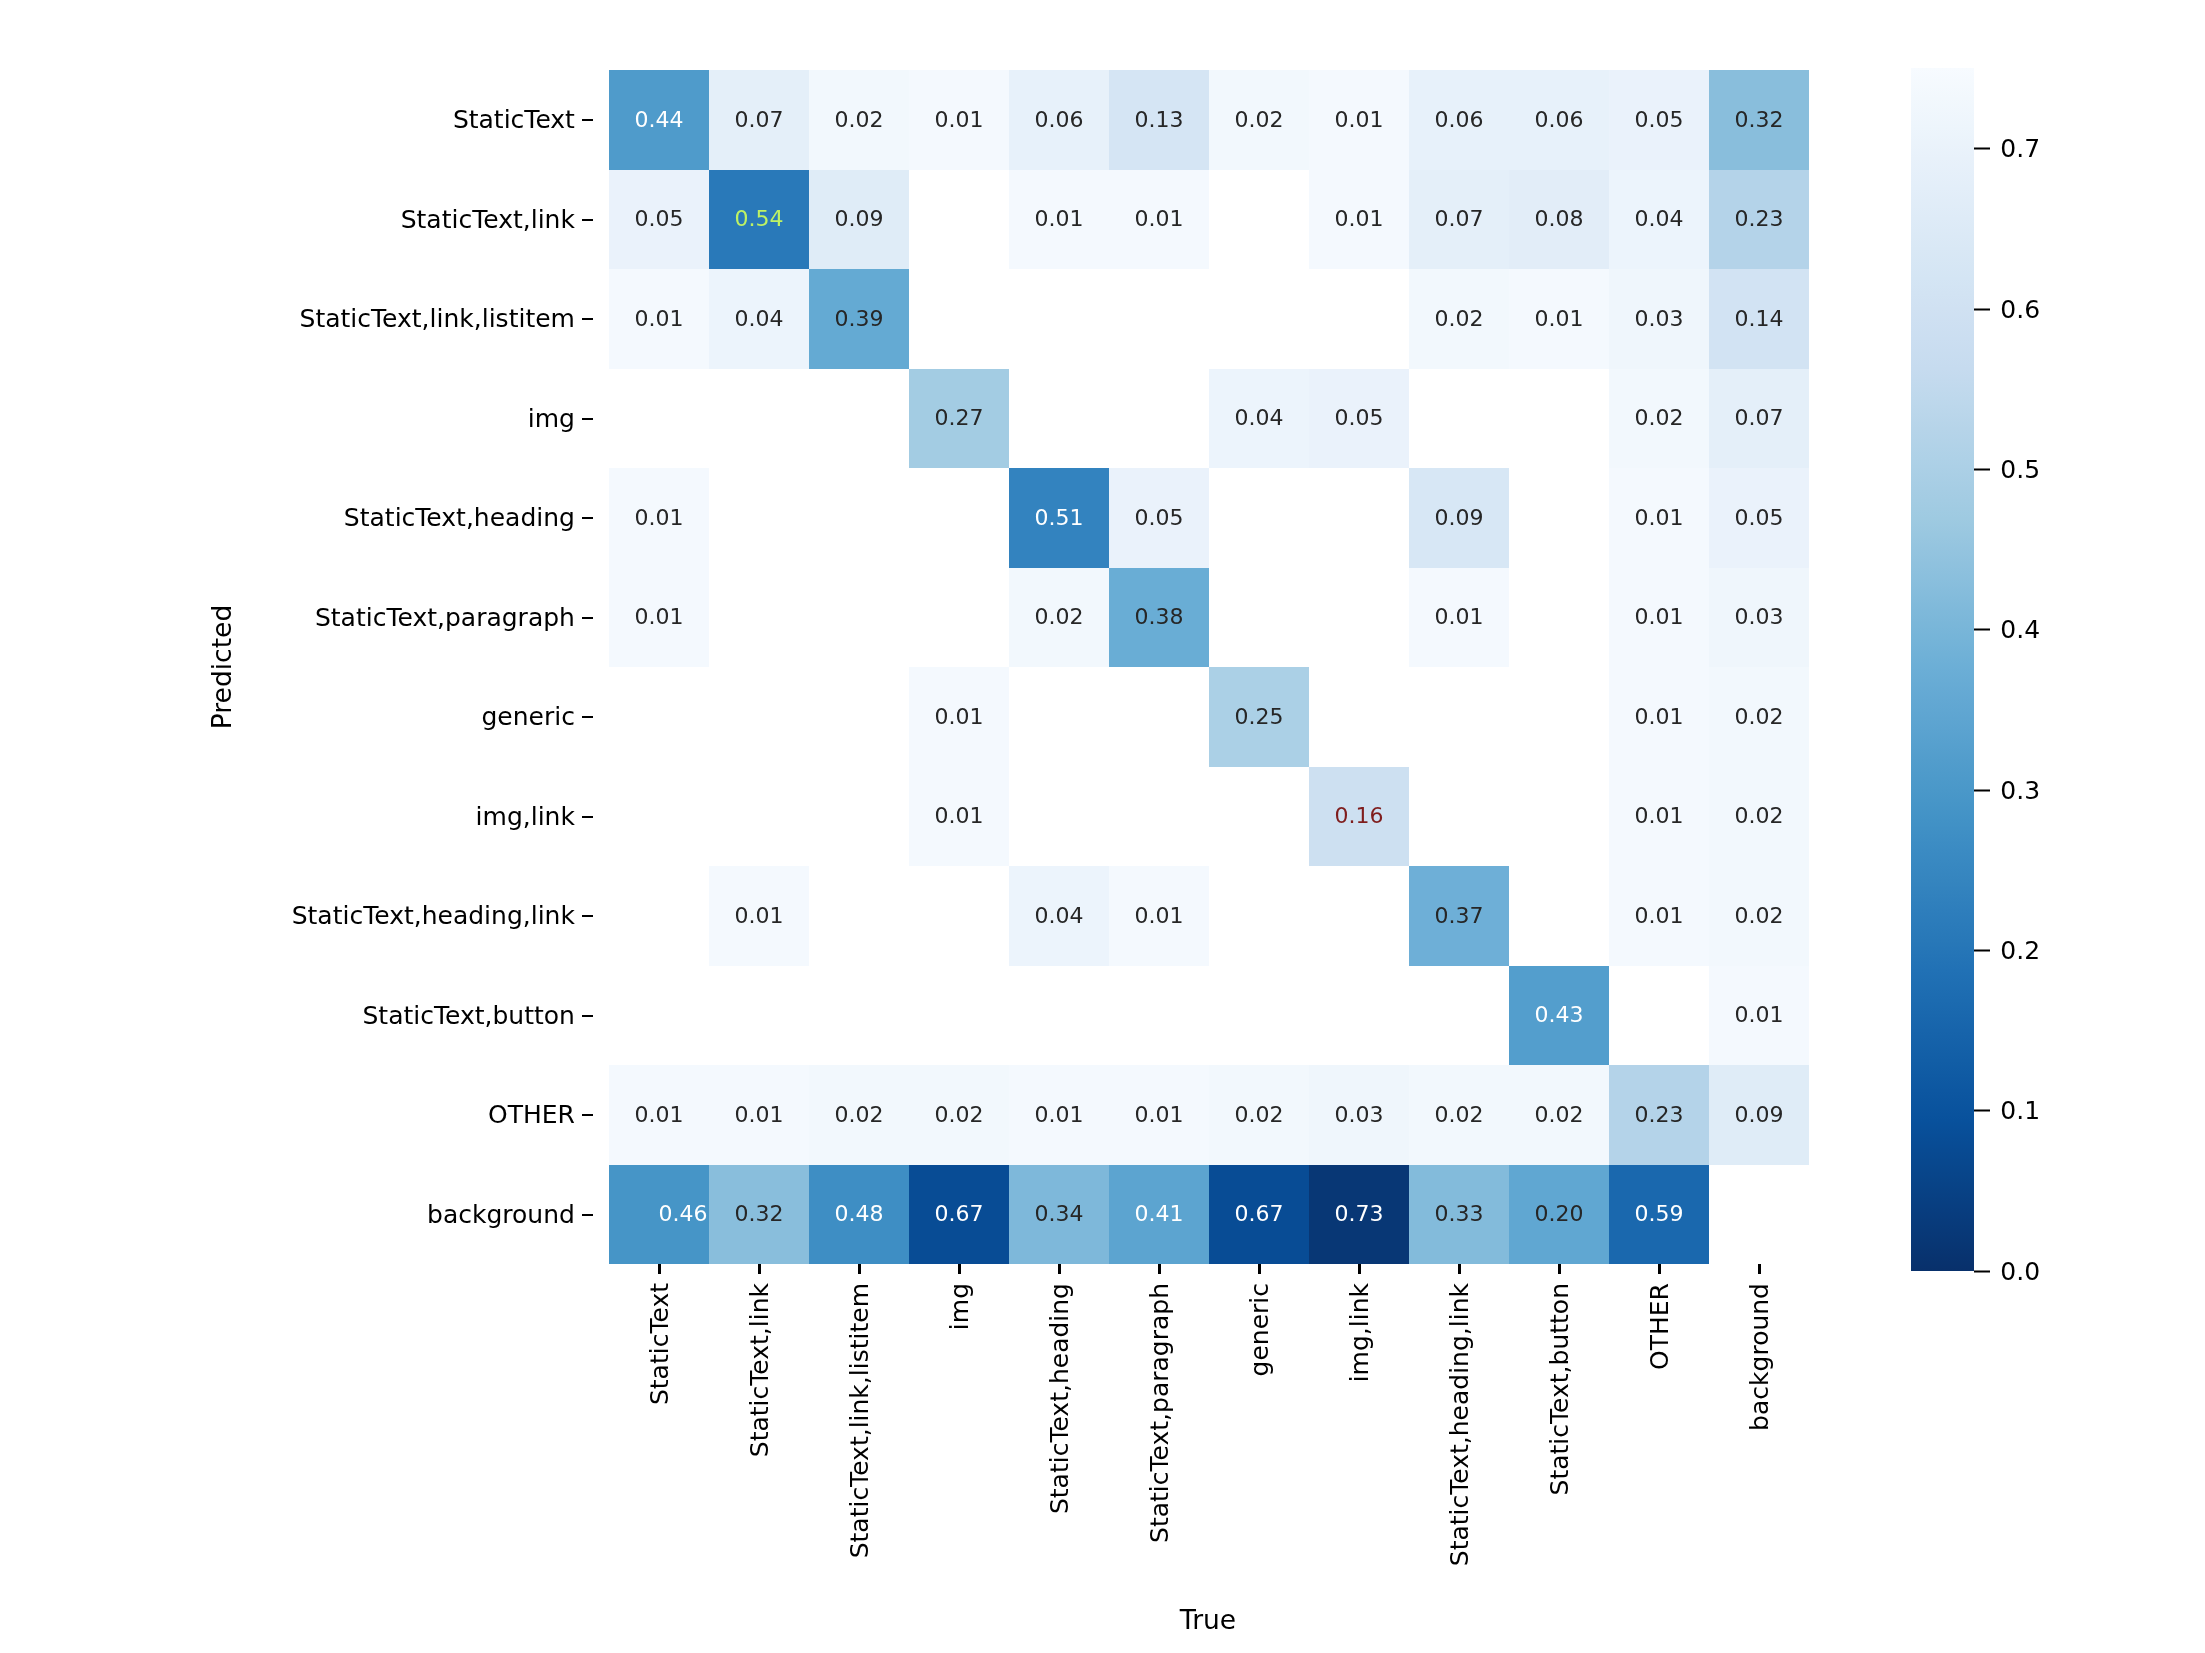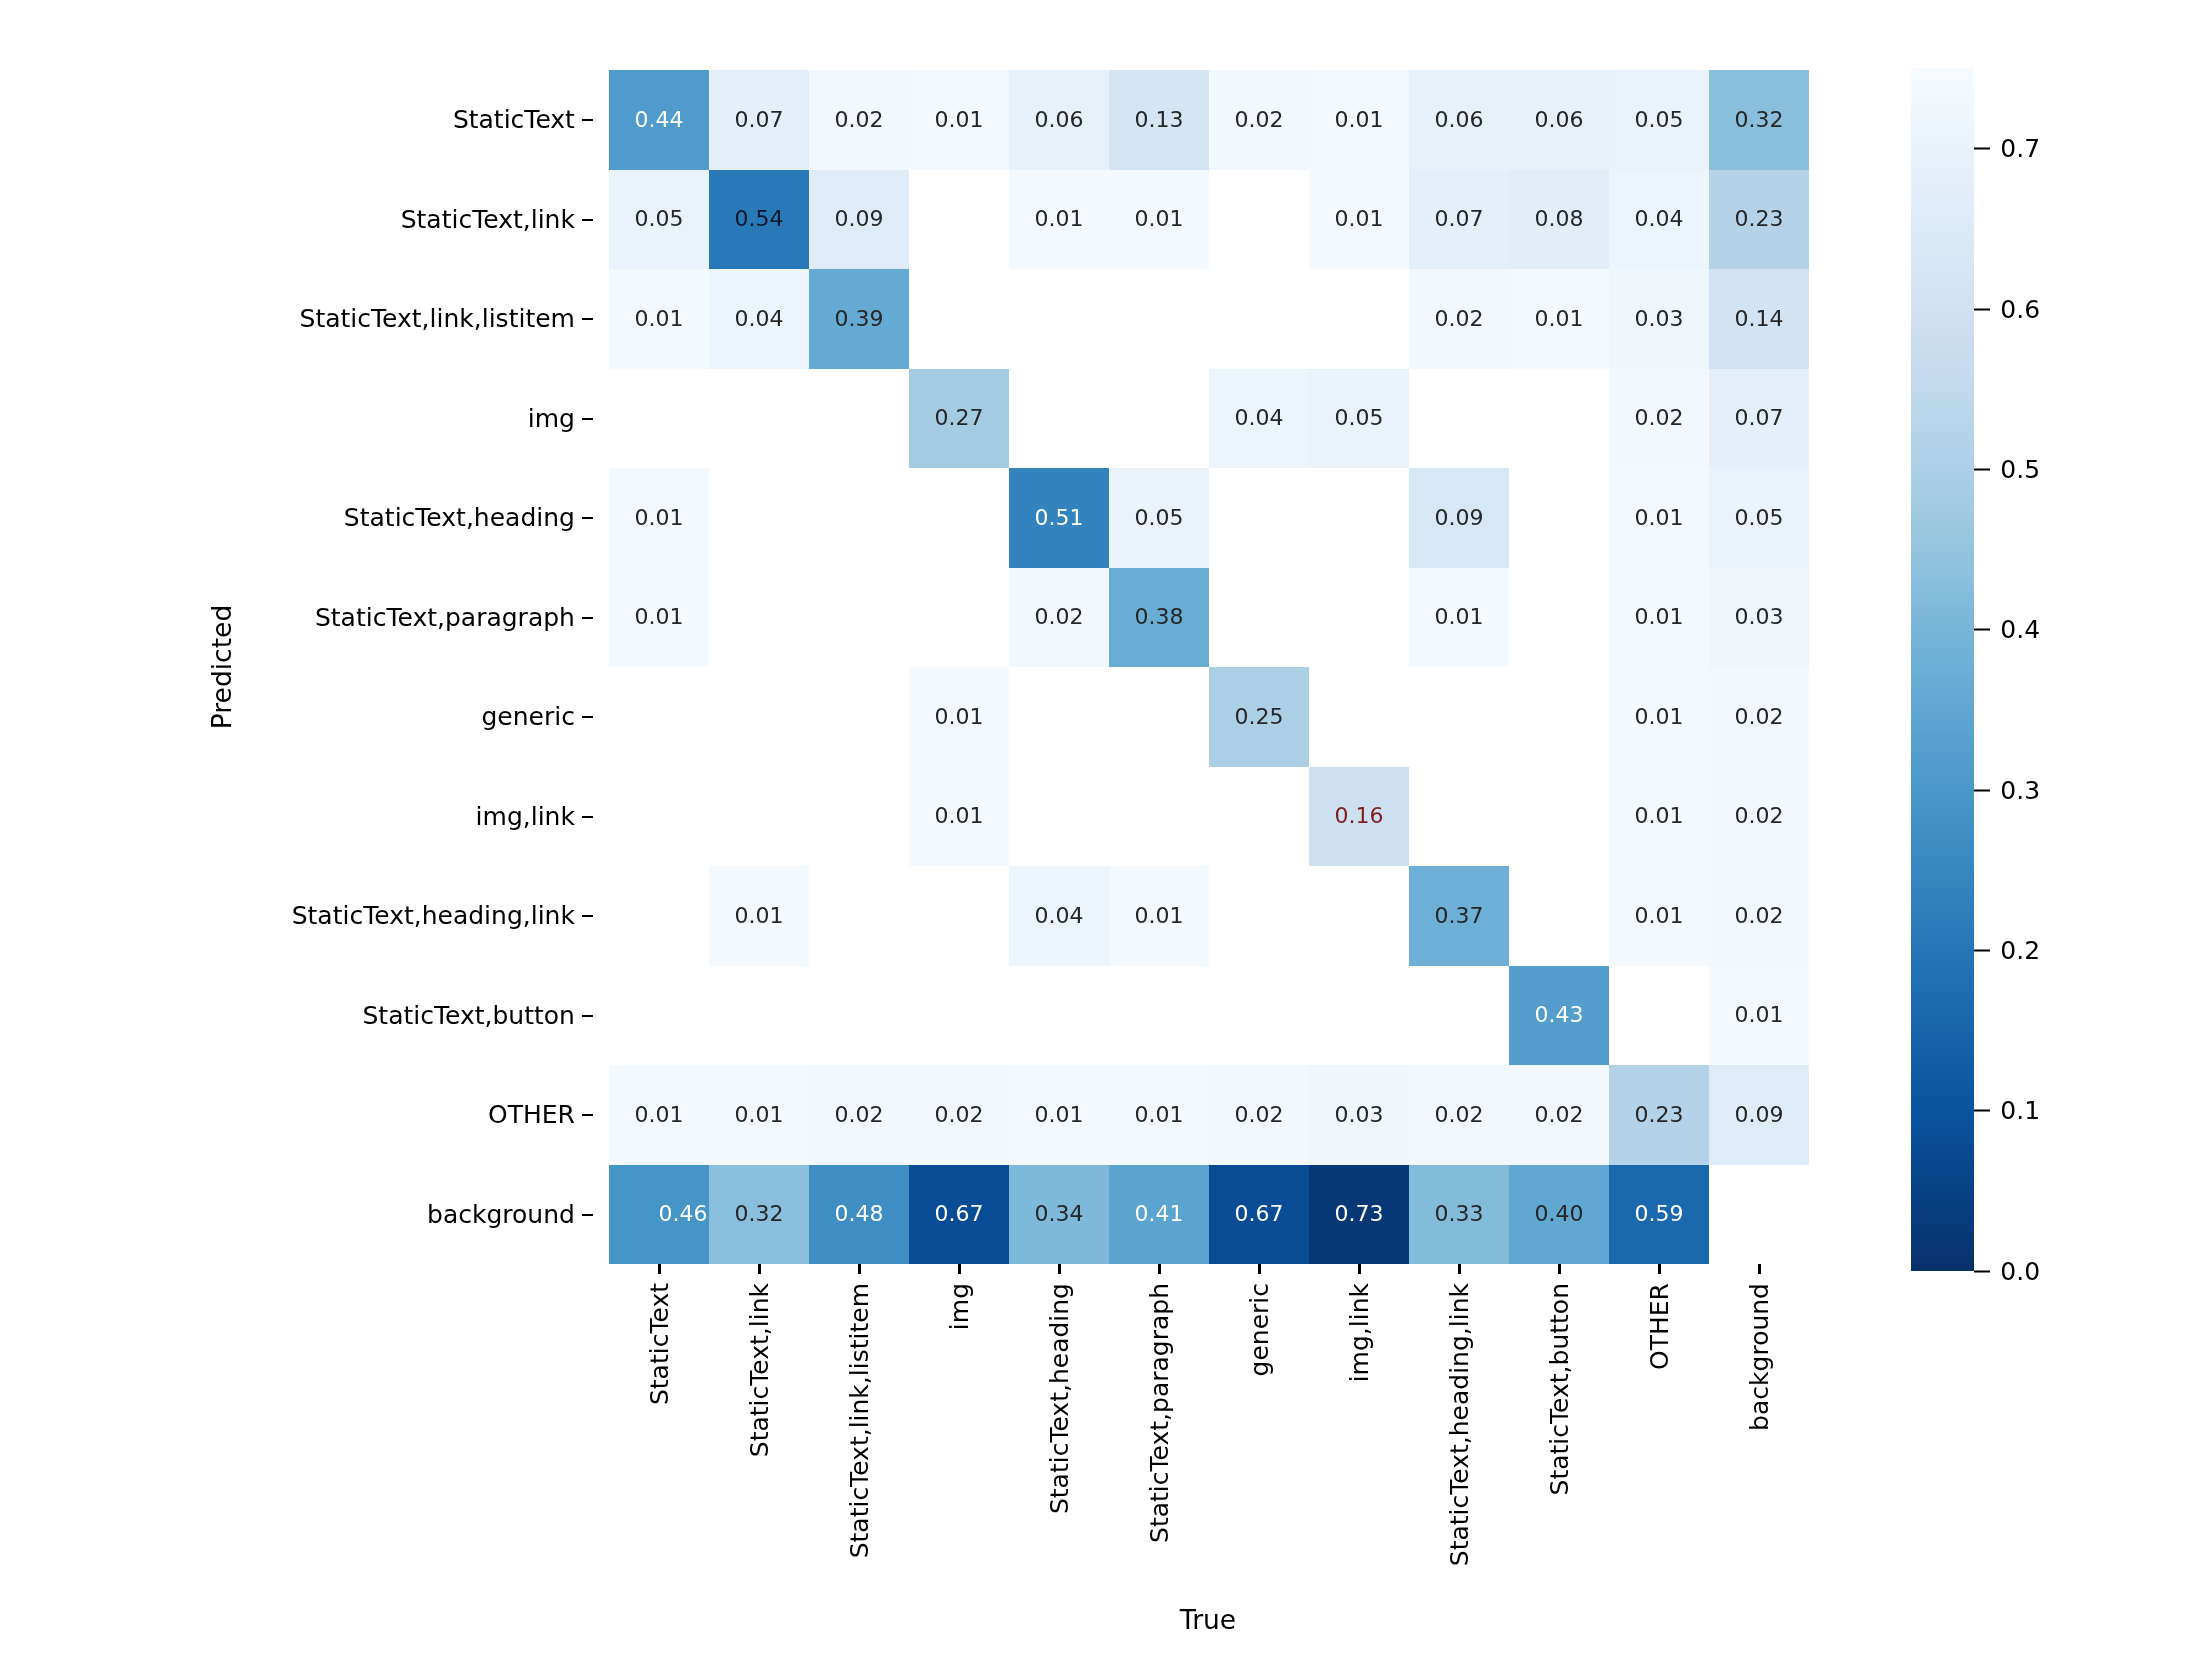--- a/index.html
+++ b/index.html
@@ -262,21 +262,21 @@
       <div class="hm-cell" style="background: rgb(234, 242, 251);">
         <span class="cell-val" style="color: rgb(38, 38, 38);">0.05</span>
       </div>
       <div class="hm-cell" style="background: rgb(137, 190, 220);">
         <span class="cell-val" style="color: rgb(38, 38, 38);">0.32</span>
       </div>
       <div class="hm-cell" style="background: rgb(234, 242, 251);">
         <span class="cell-val" style="color: rgb(38, 38, 38);">0.05</span>
       </div>
       <div class="hm-cell" style="background: rgb(41, 121, 185);">
-        <span class="cell-val" style="color: #0f172a;">0.54</span>
+        <span class="cell-val" style="color: #bef264;">0.54</span>
       </div>
       <div class="hm-cell" style="background: rgb(223, 236, 247);">
         <span class="cell-val" style="color: rgb(38, 38, 38);">0.09</span>
       </div>
       <div class="hm-cell" style="background: rgb(255, 255, 255);"></div>
       <div class="hm-cell" style="background: rgb(244, 249, 254);">
         <span class="cell-val" style="color: rgb(38, 38, 38);">0.01</span>
       </div>
       <div class="hm-cell" style="background: rgb(244, 249, 254);">
         <span class="cell-val" style="color: rgb(38, 38, 38);">0.01</span>
@@ -530,21 +530,21 @@
       <div class="hm-cell" style="background: rgb(8, 76, 149);">
         <span class="cell-val" style="color: rgb(255, 255, 255);">0.67</span>
       </div>
       <div class="hm-cell" style="background: rgb(8, 55, 117);">
         <span class="cell-val" style="color: rgb(255, 255, 255);">0.73</span>
       </div>
       <div class="hm-cell" style="background: rgb(131, 187, 219);">
         <span class="cell-val" style="color: rgb(38, 38, 38);">0.33</span>
       </div>
       <div class="hm-cell" style="background: rgb(96, 167, 210);">
-        <span class="cell-val" style="color: rgb(38, 38, 38);">0.40</span>
+        <span class="cell-val" style="color: rgb(38, 38, 38);">0.20</span>
       </div>
       <div class="hm-cell" style="background: rgb(26, 104, 174);">
         <span class="cell-val" style="color: rgb(255, 255, 255);">0.59</span>
       </div>
       <div class="hm-cell" style="background: rgb(255, 255, 255);"></div>
     </div>
 
   <div id="xlabels">
       <div class="xtick">
         <span class="dash"></span>

